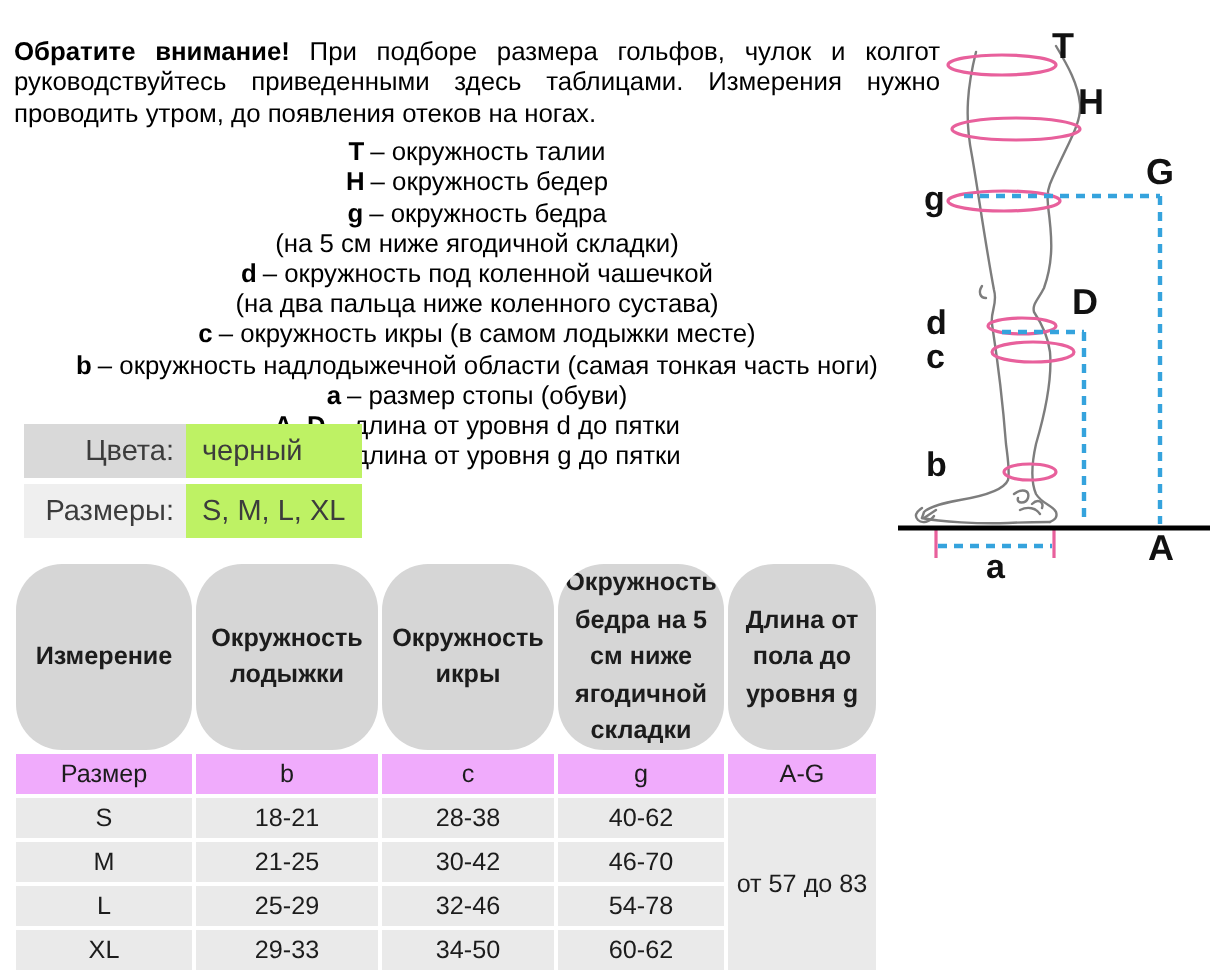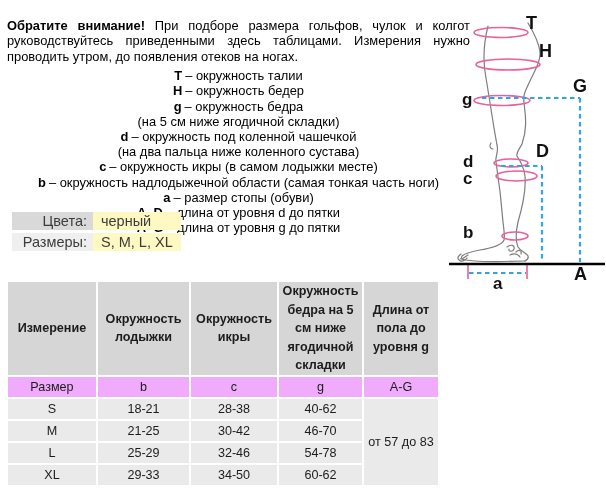--- a/index.html
+++ b/index.html
@@ -11,35 +11,35 @@
   .intro-block{position:absolute;left:7px;top:18px;width:463px;}
   .intro{font-size:12.9px;line-height:15.4px;text-align:justify;margin:0 0 4px 0;}
   .intro b{font-weight:bold;}
   .legend{font-size:12.9px;line-height:15.2px;text-align:center;}
   .lline{white-space:nowrap;}
   .lkey{font-weight:bold;}
   .lkey:not(:empty){margin-right:3px;}
   
   .attrs{position:absolute;left:12px;top:212px;}
   .attr-row{display:flex;margin-bottom:3px;}
-  .attr-cell{height:18px;display:flex;align-items:center;font-size:14.5px;color:#3c3c3c;}
+  .attr-cell{height:27px;display:flex;align-items:center;font-size:14.5px;color:#3c3c3c;}
   .attr-label{width:81px;justify-content:flex-end;padding-right:6px;box-sizing:border-box;background:#d9d9d9;}
-  .attr-value{width:88px;padding-left:8px;box-sizing:border-box;background:#fef9c3;}
+  .attr-value{width:88px;padding-left:8px;box-sizing:border-box;background:#bef264;}
   .attr-label.lighter{background:#efefef;}
   
   table.size-table{
     position:absolute;left:6px;top:280px;
     border-collapse:separate;border-spacing:2px;background:#fff;
     table-layout:fixed;
   }
   table.size-table th,table.size-table td{
     text-align:center;vertical-align:middle;padding:0 2px;
     font-size:12.6px;color:#1c1c1c;overflow:hidden;
   }
-  table.size-table th{background:#d6d6d6;font-weight:bold;line-height:18.5px;height:92px;}
+  table.size-table th{background:#d6d6d6;font-weight:bold;line-height:18.5px;height:92px;border-radius:23px;}
   table.size-table td{background:#eaeaea;height:20px;line-height:20px;}
   table.size-table tr.sub-row td{background:#f0abfc;}
   td.merged{background:#eaeaea;}
   
   .diagram{position:absolute;left:448px;top:0;width:158px;height:292px;}
   .diagram svg{display:block;}
   .dlabel{font-family:"Liberation Sans",sans-serif;font-weight:bold;fill:#111;}
 </style>
 </head>
 <body>

